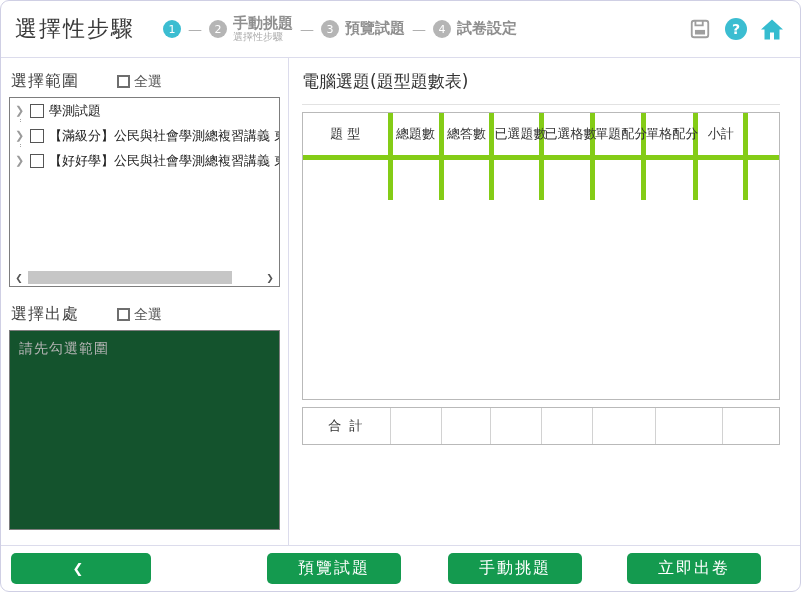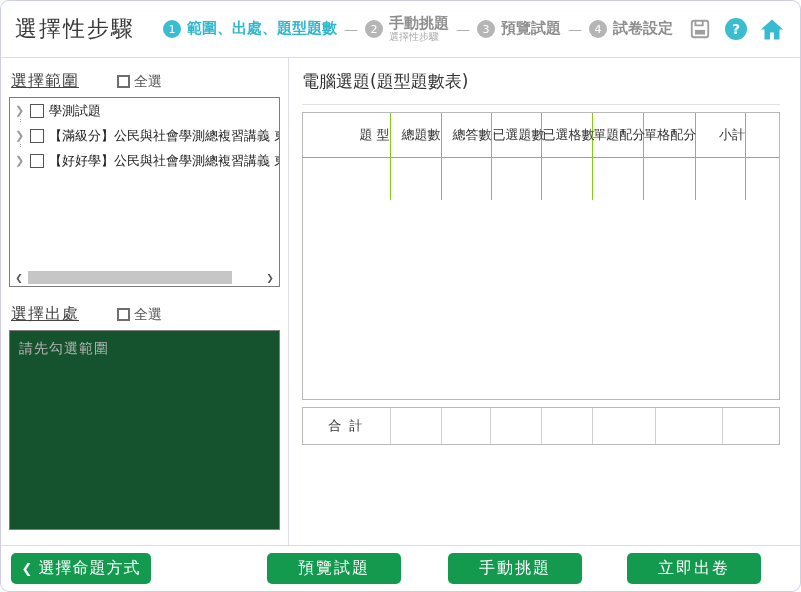--- a/index.html
+++ b/index.html
@@ -20,21 +20,21 @@
   .step-sub { font-size:10px; color:#ababab; white-space:nowrap; }
   .step-sep { color:#b0b0b0; font-size:14px; margin:0 7px; }
   .header-icons { display:flex; align-items:center; gap:13px; margin-left:auto; }
   .icon-btn { width:24px; height:24px; display:flex; align-items:center; justify-content:center; cursor:pointer; }
   .help-circle { width:22px; height:22px; border-radius:50%; background:#3bbdd1; color:#fff; font-size:14px; font-weight:bold; display:flex; align-items:center; justify-content:center; }
 
   
   .content { flex:1; display:flex; min-height:0; }
   .left-panel { width:288px; flex:0 0 288px; border-right:1px solid #dcdcec; padding:13px 8px 0 8px; }
   .section-head { display:flex; align-items:center; margin:0 2px 5px 2px; }
-  .sec-title { font-size:16px; color:#444; letter-spacing:1px;text-decoration:underline; }
+  .sec-title { font-size:16px; color:#444; letter-spacing:1px; }
   .select-all { display:flex; align-items:center; margin-left:38px; gap:4px; cursor:pointer; }
   .cb { width:13px; height:13px; border:2px solid #6e6e6e; background:#fff; display:inline-block; }
   .select-all-label { font-size:14px; color:#555; }
 
   .range-box { position:relative; border:1px solid #7d7d7d; height:190px; overflow:hidden; background:#fff; }
   .tree-item { display:flex; align-items:center; height:25px; padding-left:5px; position:relative; white-space:nowrap; overflow:hidden; }
   .tree-chevron { color:#9a9a9a; font-size:11px; width:12px; flex:0 0 12px; cursor:pointer; }
   .tree-guide { position:absolute; left:10px; top:21px; height:7px; border-left:1px dotted #a5a5a5; }
   .tree-cb { width:14px; height:14px; border:1px solid #555; background:#fff; flex:0 0 14px; margin:0 5px 0 3px; cursor:pointer; }
   .tree-label { font-size:13px; color:#222; cursor:pointer; }
@@ -50,21 +50,21 @@
   
   .right-panel { flex:1; padding:12px 20px 0 13px; display:flex; flex-direction:column; min-width:0; }
   .panel-head { display:flex; align-items:center; padding-bottom:11px; border-bottom:1px solid #e2e2e2; }
   .panel-title { font-size:17px; font-weight:400; color:#333; }
   .head-btns { margin-left:auto; display:flex; gap:8px; }
   .btn-green-sm { background:#149a4f; color:#fff; font-size:13px; border:none; border-radius:4px; padding:5px 8px; letter-spacing:1px; cursor:pointer; font-family:inherit; }
   .order-badge { margin-top:49px; align-self:flex-start; background:#9c9c9c; color:#fff; font-size:13px; border-radius:4px; padding:4px 10px; letter-spacing:1px; cursor:pointer; }
 
   .main-table-box { margin-top:7px; border:1px solid #b9b9b9; height:288px; overflow:hidden; }
   table { border-collapse:collapse; width:100%; table-layout:fixed; border:hidden; }
-  .qt-table td { border:1px solid #84cc16; font-size:13px; color:#333; text-align:right; white-space:nowrap; overflow:visible; padding:0; }
+  .qt-table td { border:5px solid #84cc16; font-size:13px; color:#333; text-align:center; white-space:nowrap; overflow:visible; padding:0; }
   .qt-table .hrow td { height:44px; }
   .qt-table .erow td { height:43px; }
 
   .total-table-box { margin-top:7px; border:1px solid #b9b9b9; overflow:hidden; }
   .total-table td { border:1px solid #d2d2d2; font-size:13px; color:#333; text-align:center; height:36px; letter-spacing:2px; }
 
   
   .bottom-bar { flex:0 0 46px; border-top:1px solid #dcdcec; position:relative; }
   .btn-green { position:absolute; top:7px; height:31px; background:#149a4f; color:#fff; border:none; border-radius:5px; font-size:16px; letter-spacing:2px; cursor:pointer; font-family:inherit; display:flex; align-items:center; justify-content:center; }
   .btn-back { left:10px; width:140px; letter-spacing:1px; }
@@ -77,23 +77,20 @@
 <body>
 
 <div class="window">
 
   <header class="app-header">
     <h1 class="page-title">選擇性步驟</h1>
 
     <div class="steps">
       <div class="step active">
         <span class="step-num">1</span>
-        <span class="step-text">
-            <span class="step-label">範圍、出處、題型題數</span>
-          </span>
       </div>
       <span class="step-sep">—</span>
       <div class="step">
         <span class="step-num">2</span>
         <span class="step-text">
           <span class="step-label">手動挑題</span>
           <span class="step-sub">選擇性步驟</span>
         </span>
       </div>
       <span class="step-sep">—</span>
@@ -252,20 +249,19 @@
           </tr>
         </tbody>
           </table>
       </div>
     </section>
   </div>
 
   <footer class="bottom-bar">
     <button class="btn-green btn-back">
       <span class="chev">❮</span>
-      <span>選擇命題方式</span>
     </button>
     <button class="btn-green btn-preview">預覽試題</button>
     <button class="btn-green btn-manual">手動挑題</button>
     <button class="btn-green btn-generate">立即出卷</button>
   </footer>
 
 </div>
 
 </body></html>

